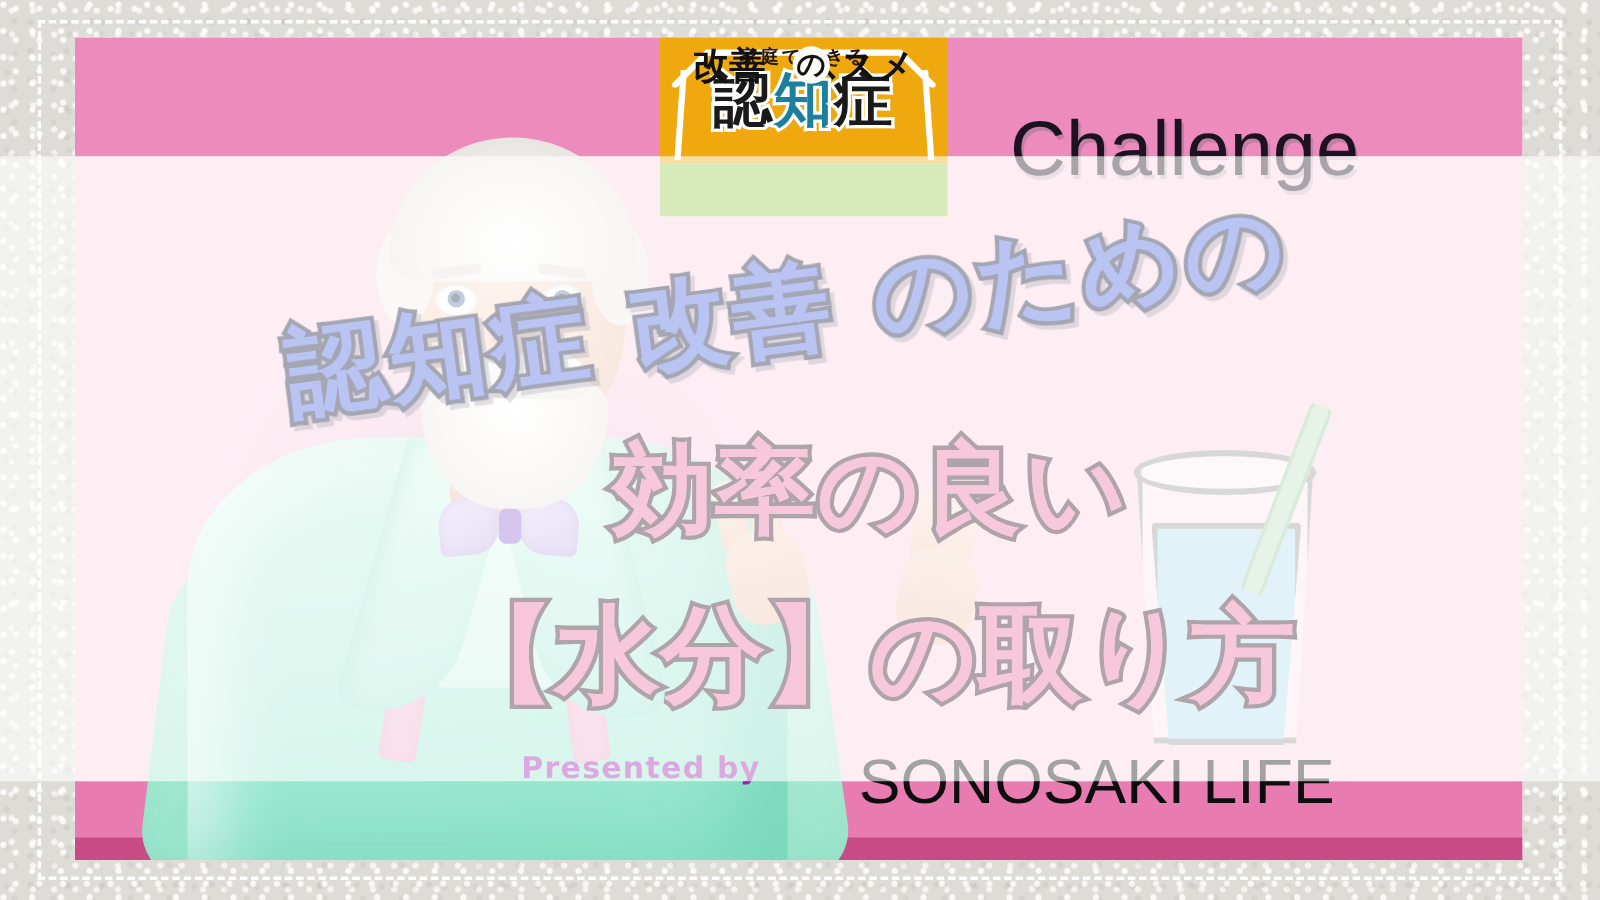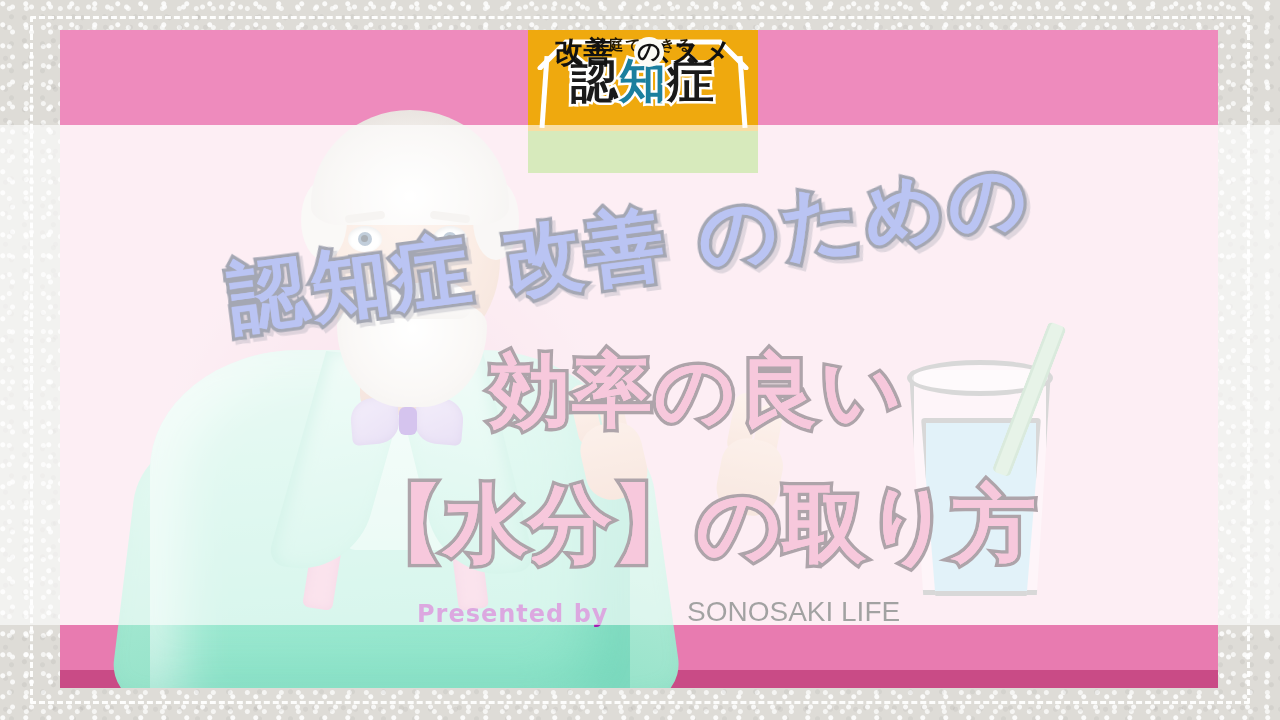--- a/index.html
+++ b/index.html
@@ -283,21 +283,21 @@
     font-size:15px;color:#1a1a1a;letter-spacing:3px;
     font-family:"DejaVu Sans",sans-serif;
   }
   #presented{
     position:absolute;left:357px;top:570px;
     font-size:24px;font-weight:700;color:#a21caf;letter-spacing:1px;
     font-family:"DejaVu Sans",sans-serif;
   }
   #brand{
     position:absolute;left:627px;top:566px;
-    font-size:28px;font-weight:400;color:#0d0d0d;letter-spacing:0px;
+    font-size:50px;font-weight:400;color:#0d0d0d;letter-spacing:0px;
     font-family:"Liberation Sans",sans-serif;
   }
 </style>
 </head>
 <body>
 
 <div id="thumb">
 
   <div id="art">
 
@@ -362,20 +362,21 @@
 
     <div class="tl" id="line2">効率の良い</div>
     <div class="tl" id="line2b">効率の良い</div>
 
     <div class="tl" id="line3">【水分】の取り方</div>
     <div class="tl" id="line3b">【水分】の取り方</div>
 
     <div id="presented">Presented by</div>
     <div id="brand">SONOSAKI LIFE</div>
 
+    <div id="challenge">Challenge</div>
 
     <div id="logo">
       <div class="logo-top"></div>
       <div class="logo-house">
         <svg width="214" height="32" viewBox="0 0 214 32" aria-hidden="true">
           <path d="M4 30 L30 4 L184 4 L210 30" fill="none" stroke="#ffffff" stroke-width="5" stroke-linecap="round"></path>
         </svg>
       </div>
       <div class="logo-side l"></div>
       <div class="logo-side r"></div>

